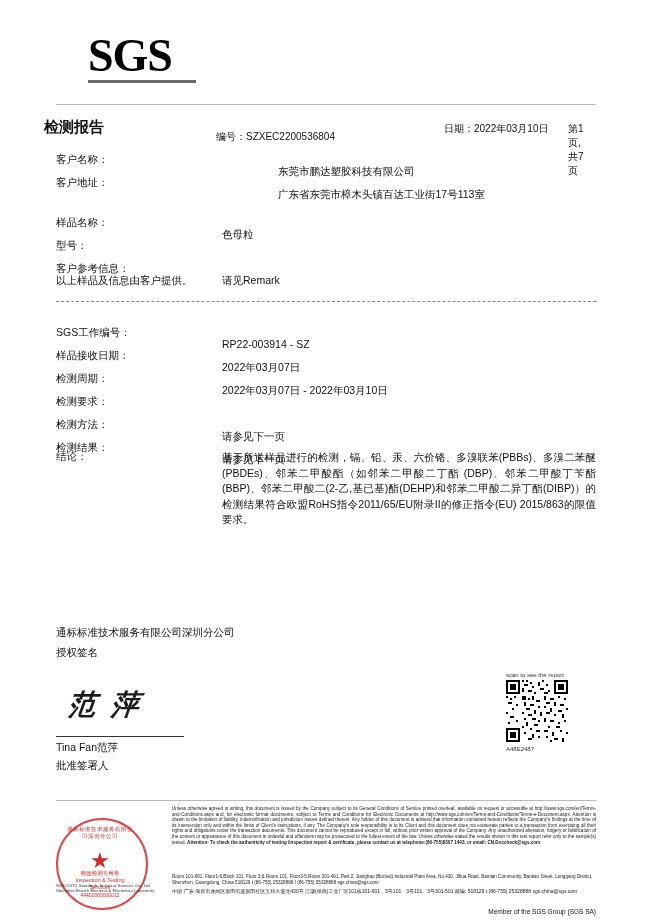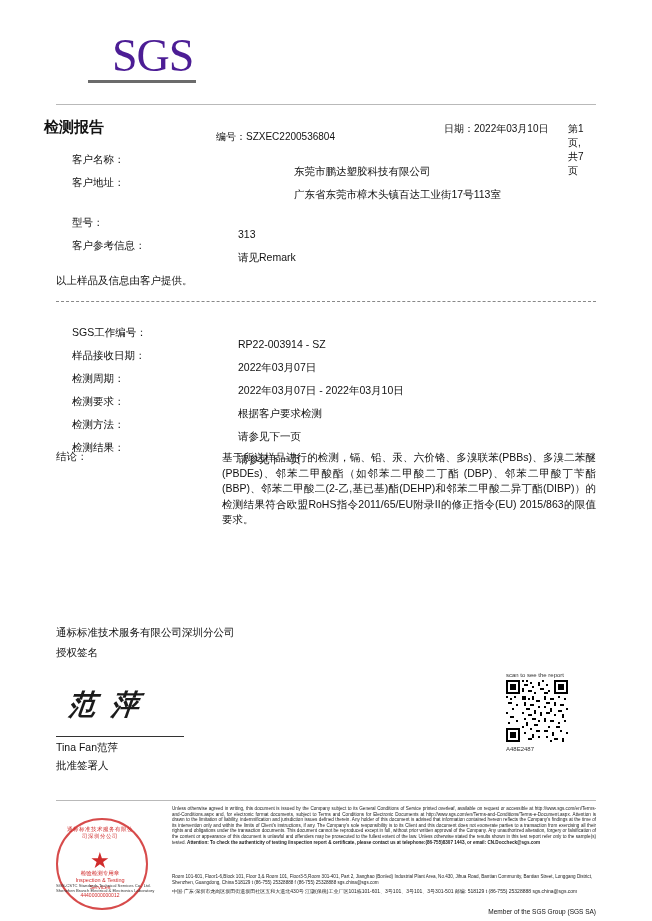--- a/index.html
+++ b/index.html
@@ -21,26 +21,25 @@
   
   .logo-wrap {
     position: absolute;
     left: 88px;
     top: 30px;
     width: 110px;
     height: 52px;
   }
   .logo-text {
     font-family: "Liberation Serif", serif;
-    font-weight: normal;
+    font-weight: bold;
     font-size: 46px;
     letter-spacing: -1px;
-    color: #4c1d95;
+    color: #000000;
     line-height: 52px;
-    margin-left: 24px;
   }
   .logo-underline {
     position: absolute;
     left: 0;
     top: 50px;
     width: 108px;
     height: 3px;
     background: #6b6b6b;
   }
   .header-rule {
@@ -98,21 +97,20 @@
     width: 540px;
     font-size: 10.5px;
   }
   .block-a { top: 153px; }
   .block-b { top: 216px; }
   .block-c { top: 326px; }
 
   .frow {
     position: relative;
     height: 23px;
-    margin-left: 16px;
   }
   .flabel {
     position: absolute;
     left: 0;
     top: 0;
     width: 160px;
     color: #111;
     font-size: 10.5px;
   }
   .fvalue {
@@ -375,22 +373,25 @@
       <div class="fvalue indent-b">东莞市鹏达塑胶科技有限公司</div>
     </div>
     <div class="frow">
       <div class="flabel">客户地址：</div>
       <div class="fvalue indent-b">广东省东莞市樟木头镇百达工业街17号113室</div>
     </div>
   </div>
 
   <div class="fields block-b">
     <div class="frow">
+      <div class="flabel">样品名称：</div>
+      <div class="fvalue">色母粒</div>
+    </div>
+    <div class="frow">
       <div class="flabel">型号：</div>
-      <div class="fvalue">313</div>
     </div>
     <div class="frow">
       <div class="flabel">客户参考信息：</div>
       <div class="fvalue">请见Remark</div>
     </div>
   </div>
 
   <div class="note-line">以上样品及信息由客户提供。</div>
   <div class="dashed-sep"></div>
 
@@ -402,21 +403,20 @@
     <div class="frow">
       <div class="flabel">样品接收日期：</div>
       <div class="fvalue">2022年03月07日</div>
     </div>
     <div class="frow">
       <div class="flabel">检测周期：</div>
       <div class="fvalue">2022年03月07日 - 2022年03月10日</div>
     </div>
     <div class="frow">
       <div class="flabel">检测要求：</div>
-      <div class="fvalue">根据客户要求检测</div>
     </div>
     <div class="frow">
       <div class="flabel">检测方法：</div>
       <div class="fvalue">请参见下一页</div>
     </div>
     <div class="frow">
       <div class="flabel">检测结果：</div>
       <div class="fvalue">请参见下一页</div>
     </div>
   </div>

